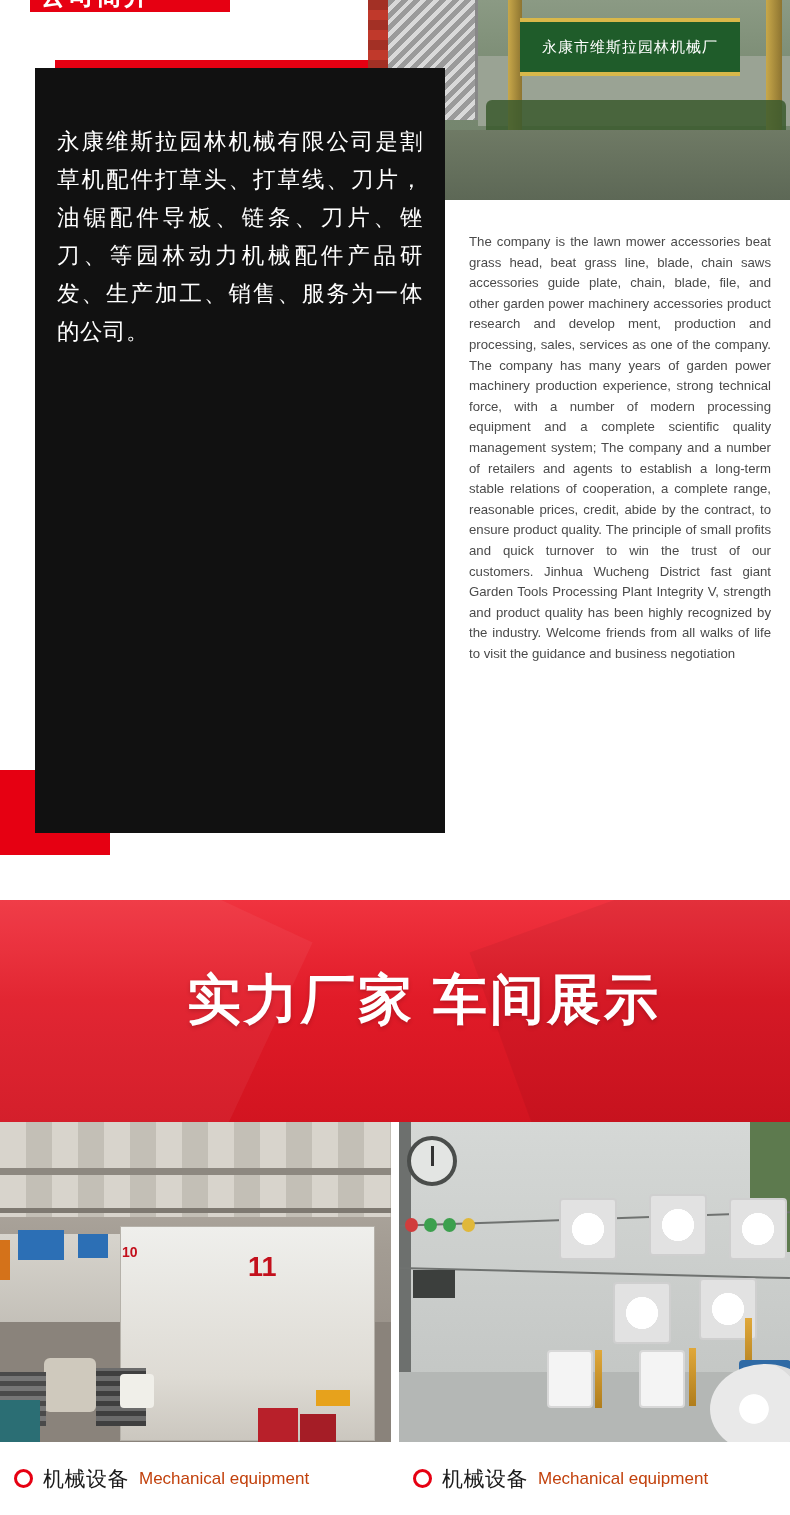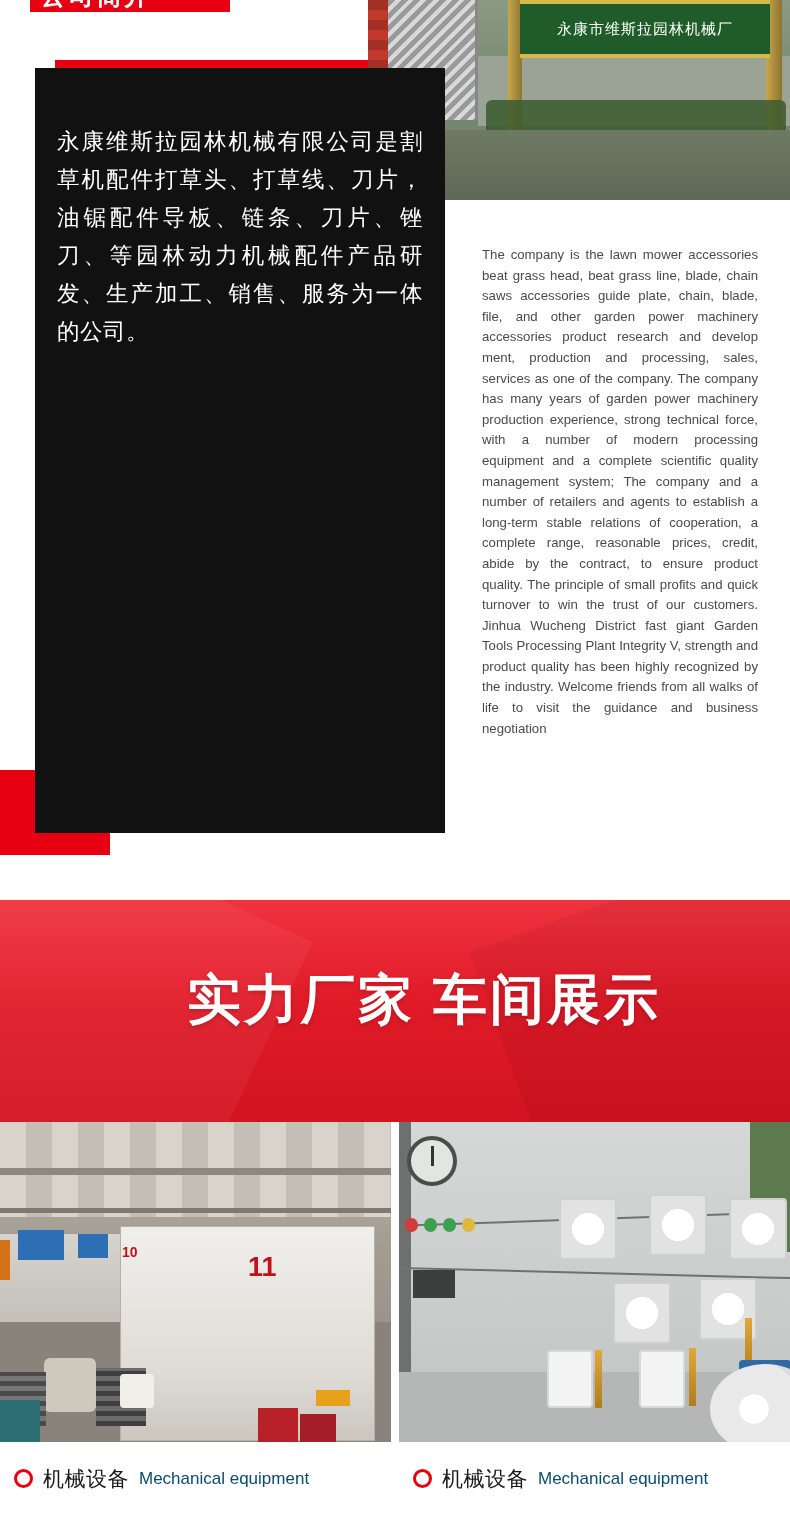--- a/index.html
+++ b/index.html
@@ -100,21 +100,21 @@
     position: absolute; left: 2px; top: 0; width: 108px; height: 120px;
     background: repeating-linear-gradient(135deg,#d9d9d9 0 4px,#9a9a9a 4px 9px);
     border-right: 3px solid #888;
   }
   .photo-gate2 {
     position: absolute; left: 0px; top: 0; width: 20px; height: 160px;
     background: repeating-linear-gradient(0deg,#c0392b 0 10px,#a33025 10px 20px);
   }
   .photo-sign {
     position: absolute;
-    left: 152px; top: 0px; width: 250px; height: 58px;
+    left: 152px; top: 18px; width: 220px; height: 58px;
     background: #1f5c2a;
     border-top: 4px solid #d9b84a;
     border-bottom: 4px solid #d9b84a;
     color: #ffffff;
     font-size: 15px;
     letter-spacing: 1px;
     display: flex; align-items: center; justify-content: center;
     white-space: nowrap;
     font-family: Liberation Mono, monospace;
   }
@@ -145,21 +145,21 @@
   .en-block {
     position: absolute;
     left: 465px;
     top: 228px;
     width: 310px;
     color: #4a4a4a;
     font-size: 13.2px;
     line-height: 20.6px;
     text-align: justify;
   }
-  .en-block p { margin: 17px; }
+  .en-block p { margin: 4px; }
 
   
   .banner {
     position: absolute;
     left: 0;
     top: 900px;
     width: 790px;
     height: 222px;
     background: linear-gradient(180deg,#f0333f 0%,#e11b28 45%,#d21420 100%);
     overflow: hidden;
@@ -245,21 +245,21 @@
     border-radius: 50%;
     flex: none;
   }
   .cap-cn {
     font-size: 21px;
     color: #1a1a1a;
     letter-spacing: 0.5px;
   }
   .cap-en {
     font-size: 17px;
-    color: #0c4a6e;
+    color: #c2410c;
   }
 
   
   .ws1-bg { position:absolute; inset:0; background: linear-gradient(180deg,#b9b3aa 0%,#a39c93 40%,#8e8780 100%); }
   .ws1-roof { position:absolute; left:0; top:0; width:100%; height:95px;
       background: repeating-linear-gradient(90deg,#d8d4cc 0 26px,#c3bfb6 26px 52px); }
   .ws1-beam { position:absolute; left:0; top:46px; width:100%; height:7px; background:#8d8880; }
   .ws1-beam2 { position:absolute; left:0; top:86px; width:100%; height:5px; background:#7e7971; }
   .ws1-floor { position:absolute; left:0; bottom:0; width:100%; height:120px; background:#8a837b; }
   .ws1-machine {

